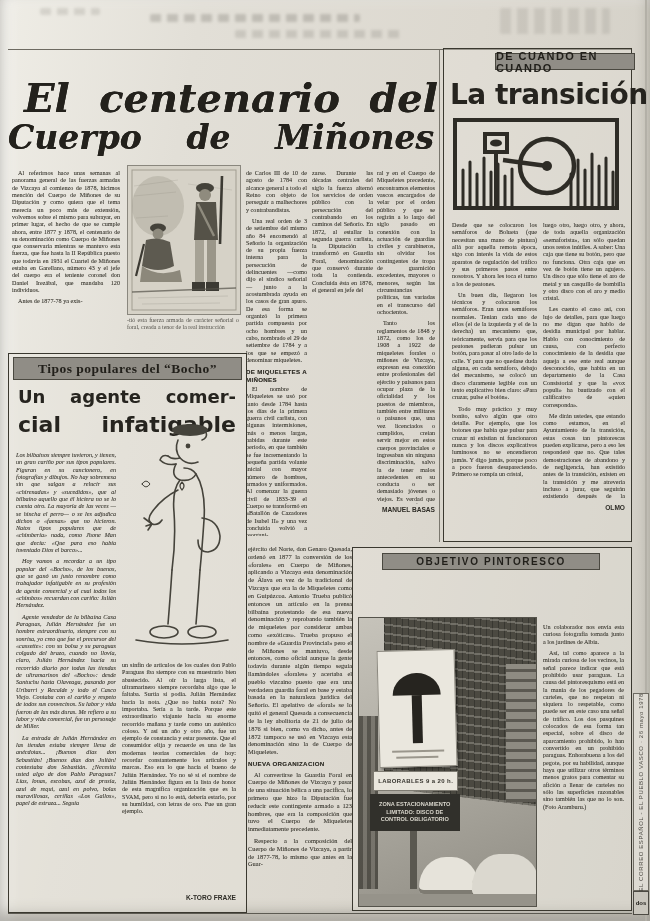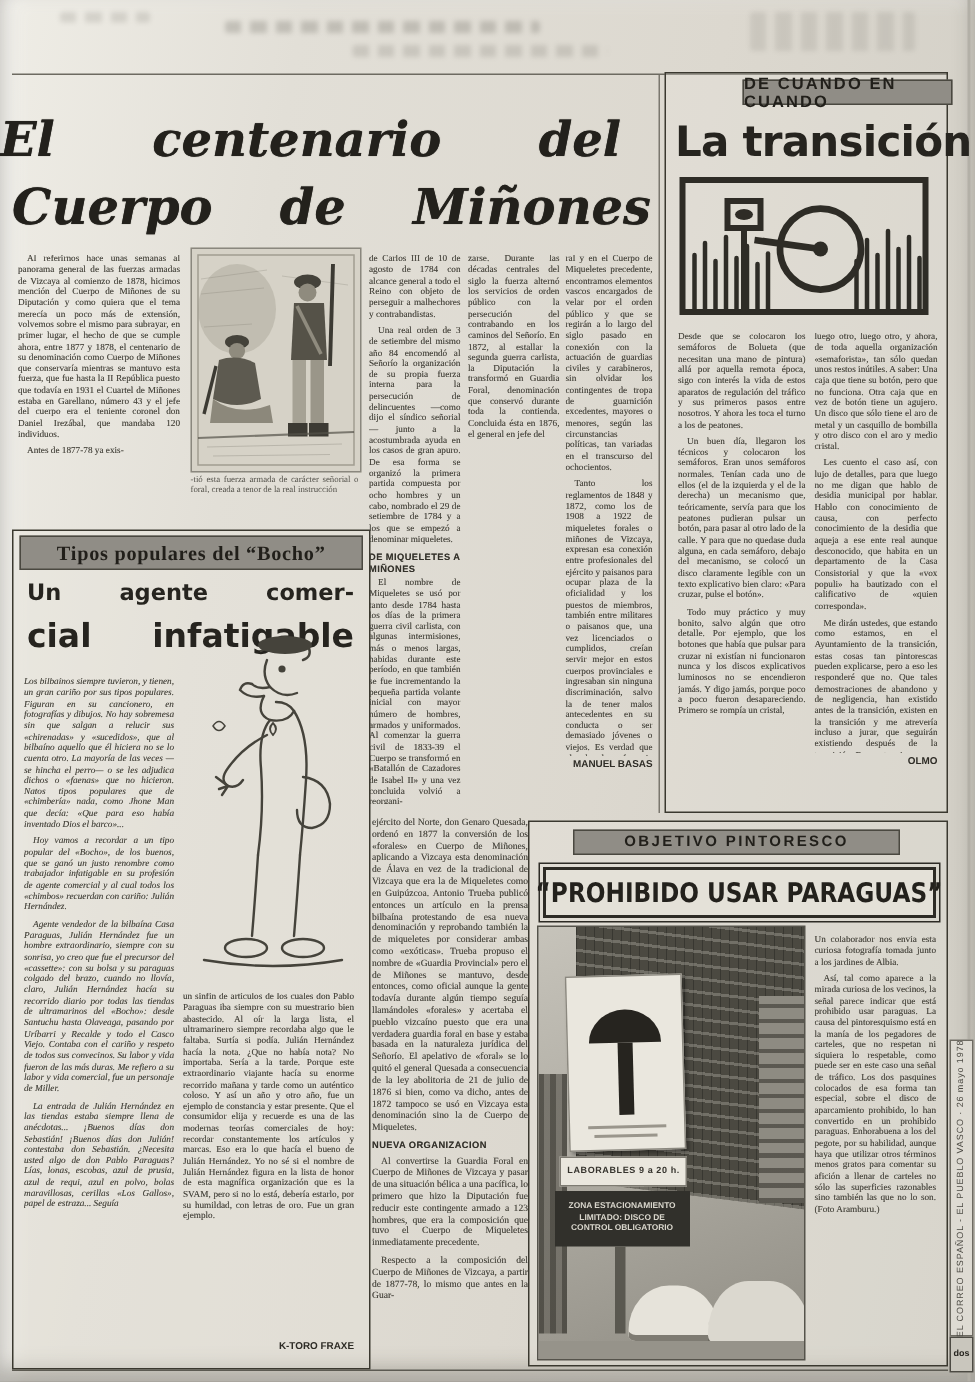--- a/index.html
+++ b/index.html
@@ -62,21 +62,21 @@
   <div class="ghost" style="left:235px;top:30px;width:170px;height:8px;opacity:.2;"></div>
   <div class="ghost" style="left:500px;top:8px;width:110px;height:26px;opacity:.15;"></div>
   <div class="ghost" style="left:40px;top:8px;width:60px;height:7px;opacity:.18;"></div>
 
   <div class="rule-h" style="left:8px;top:49px;width:624px;"></div>
   <div class="rule-v" style="left:439px;top:50px;height:492px;"></div>
   <div class="rule-h" style="left:8px;top:913px;width:624px;background:#5c5a52;"></div>
   <div class="rule-v" style="left:645px;top:0;height:921px;width:2px;background:#b3b0a7;"></div>
 
 
-  <div class="hl-serif" style="left:0;top:74px;width:414px;font-size:32px;">El centenario del</div>
+  <div class="hl-serif" style="left:24px;top:74px;width:414px;font-size:40px;">El centenario del</div>
   <div class="hl-serif" style="left:8px;top:118px;width:426px;font-size:33px;">Cuerpo de Miñones</div>
 
   <div class="col" style="left:12px;top:170px;width:108px;height:182px;">
     <p>Al referirnos hace unas semanas al panorama general de las fuerzas armadas de Vizcaya al comienzo de 1878, hicimos mención del Cuerpo de Miñones de su Diputación y como quiera que el tema merecía un poco más de extensión, volvemos sobre el mismo para subrayar, en primer lugar, el hecho de que se cumple ahora, entre 1877 y 1878, el centenario de su denominación como Cuerpo de Miñones que conservaría mientras se mantuvo esta fuerza, que fue hasta la II República puesto que todavía en 1931 el Cuartel de Miñones estaba en Garellano, número 43 y el jefe del cuerpo era el teniente coronel don Daniel Irezábal, que mandaba 120 individuos.</p>
     <p>Antes de 1877-78 ya exis-</p>
   </div>
 
   <div style="position:absolute;left:127px;top:165px;width:112px;height:148px;border:1px solid #8a877e;background:#d7d3c8;overflow:hidden;">
     <svg width="112" height="148" viewBox="0 0 112 148">
       <rect x="0" y="0" width="112" height="148" fill="#d6d2c7"></rect>
@@ -182,21 +182,21 @@
   </div>
   <div class="col" style="left:543px;top:222px;width:82px;height:280px;">
     <p class="noind">luego otro, luego otro, y ahora, de toda aquella organización «semaforista», tan sólo quedan unos restos inútiles. A saber: Una caja que tiene su botón, pero que no funciona. Otra caja que en vez de botón tiene un agujero. Un disco que sólo tiene el aro de metal y un casquillo de bombilla y otro disco con el aro y medio cristal.</p>
     <p>Les cuento el caso así, con lujo de detalles, para que luego no me digan que hablo de desidia municipal por hablar. Hablo con conocimiento de causa, con perfecto conocimiento de la desidia que aqueja a ese ente real aunque desconocido, que habita en un departamento de la Casa Consistorial y que la «vox populi» ha bautizado con el calificativo de «quien corresponda».</p>
     <p>Me dirán ustedes, que estando como estamos, en el Ayuntamiento de la transición, estas cosas tan pintorescas pueden explicarse, pero a eso les responderé que no. Que tales demostraciones de abandono y de negligencia, han existido antes de la transición, existen en la transición y me atrevería incluso a jurar, que seguirán existiendo después de la transición. Es nuestro sino.</p>
   </div>
   <div class="sig" style="left:570px;top:504px;width:55px;">OLMO</div>
 
   <div class="box" style="left:8px;top:353px;width:237px;height:558px;"></div>
   <div class="kicker" style="left:13px;top:357px;width:227px;height:21px;font-size:13.5px;letter-spacing:.5px;font-family:Liberation Serif, serif;">Tipos populares del “Bocho”</div>
-  <div class="hl-sans" style="left:18px;top:386px;width:218px;font-size:15px;">Un agente comer-</div>
+  <div class="hl-sans" style="left:18px;top:386px;width:218px;font-size:18px;">Un agente comer-</div>
   <div class="hl-sans" style="left:18px;top:412px;width:218px;font-size:22px;">cial infatigable</div>
 
   <div class="col" style="left:16px;top:452px;width:100px;height:452px;font-style:italic;">
     <p class="noind">Los bilbaínos siempre tuvieron, y tienen, un gran cariño por sus tipos populares. Figuran en su cancionero, en fotografías y dibujos. No hay sobremesa sin que salgan a relucir sus «chirenadas» y «sucedidos», que al bilbaíno aquello que él hiciera no se lo cuenta otro. La mayoría de las veces —se hincha el perro— o se les adjudica dichos o «faenas» que no hicieron. Natos tipos populares que de «chimbería» nada, como Jhone Man que decía: «Que para eso había inventado Dios el barco»...</p>
     <p>Hoy vamos a recordar a un tipo popular del «Bocho», de los buenos, que se ganó un justo renombre como trabajador infatigable en su profesión de agente comercial y al cual todos los «chimbos» recuerdan con cariño: Julián Hernández.</p>
     <p>Agente vendedor de la bilbaína Casa Paraguas, Julián Hernández fue un hombre extraordinario, siempre con su sonrisa, yo creo que fue el precursor del «cassette»: con su bolsa y su paraguas colgado del brazo, cuando no llovía, claro, Julián Hernández hacía su recorrido diario por todas las tiendas de ultramarinos del «Bocho»: desde Santuchu hasta Olaveaga, pasando por Uríbarri y Recalde y todo el Casco Viejo. Contaba con el cariño y respeto de todos sus convecinos. Su labor y vida fueron de las más duras. Me refiero a su labor y vida comercial, fue un personaje de Miller.</p>
     <p>La entrada de Julián Hernández en las tiendas estaba siempre llena de anécdotas... ¡Buenos días don Sebastián! ¡Buenos días don Julián! contestaba don Sebastián. ¿Necesita usted algo de don Pablo Paraguas? Lías, lonas, escobas, azul de prusia, azul de requi, azul en polvo, bolas maravillosas, cerillas «Los Gallos», papel de estraza... Seguía</p>
   </div>
 
   <div style="position:absolute;left:122px;top:420px;width:118px;height:240px;">
@@ -225,24 +225,20 @@
     </svg>
   </div>
 
   <div class="col" style="left:122px;top:662px;width:114px;height:228px;">
     <p class="noind">un sinfín de artículos de los cuales don Pablo Paraguas iba siempre con su muestrario bien abastecido. Al oír la larga lista, el ultramarinero siempre recordaba algo que le faltaba. Surtía si podía. Julián Hernández hacía la nota. ¿Que no había nota? No importaba. Sería a la tarde. Porque este extraordinario viajante hacía su enorme recorrido mañana y tarde como un auténtico coloso. Y así un año y otro año, fue un ejemplo de constancia y estar presente. Que el consumidor elija y recuerde es una de las modernas teorías comerciales de hoy: recordar constantemente los artículos y marcas. Eso era lo que hacía el bueno de Julián Hernández. Yo no sé si el nombre de Julián Hernández figura en la lista de honor de esta magnífica organización que es la SVAM, pero si no lo está, debería estarlo, por su humildad, con letras de oro. Fue un gran ejemplo.</p>
   </div>
   <div class="sig" style="left:140px;top:894px;width:96px;">K-TORO FRAXE</div>
 
   <div class="box" style="left:352px;top:547px;width:278px;height:362px;"></div>
   <div class="kicker" style="left:382px;top:553px;width:216px;height:15px;font-size:10px;letter-spacing:1.6px;">OBJETIVO PINTORESCO</div>
-  <div class="dblframe" style="left:362px;top:578px;width:258px;height:30px;">
-    <span style="font-family:'DejaVu Sans',sans-serif;font-weight:bold;font-size:18px;color:#23211c;
-                 transform:scaleX(.86);white-space:nowrap;">“PROHIBIDO USAR PARAGUAS”</span>
-  </div>
 
   <div class="photo" style="left:358px;top:617px;width:177px;height:288px;">
     <div style="position:absolute;left:14%;top:-6%;right:-2%;height:68%;transform:skewY(7deg);
                 background:#4b4941;
                 background-image:repeating-linear-gradient(0deg,rgba(215,212,202,.28) 0 2px,transparent 2px 9px),
                                  repeating-linear-gradient(90deg,rgba(0,0,0,.25) 0 1px,transparent 1px 6px);"></div>
     <div style="position:absolute;right:0;top:16%;width:17%;height:48%;
                 background:#8e8b82;background-image:repeating-linear-gradient(0deg,rgba(40,38,32,.5) 0 3px,transparent 3px 10px);"></div>
     <div style="position:absolute;left:0;top:34%;width:11%;height:60%;
                 background:repeating-linear-gradient(90deg,#3f3d36 0 4px,#6b6860 4px 8px);opacity:.8;"></div>

